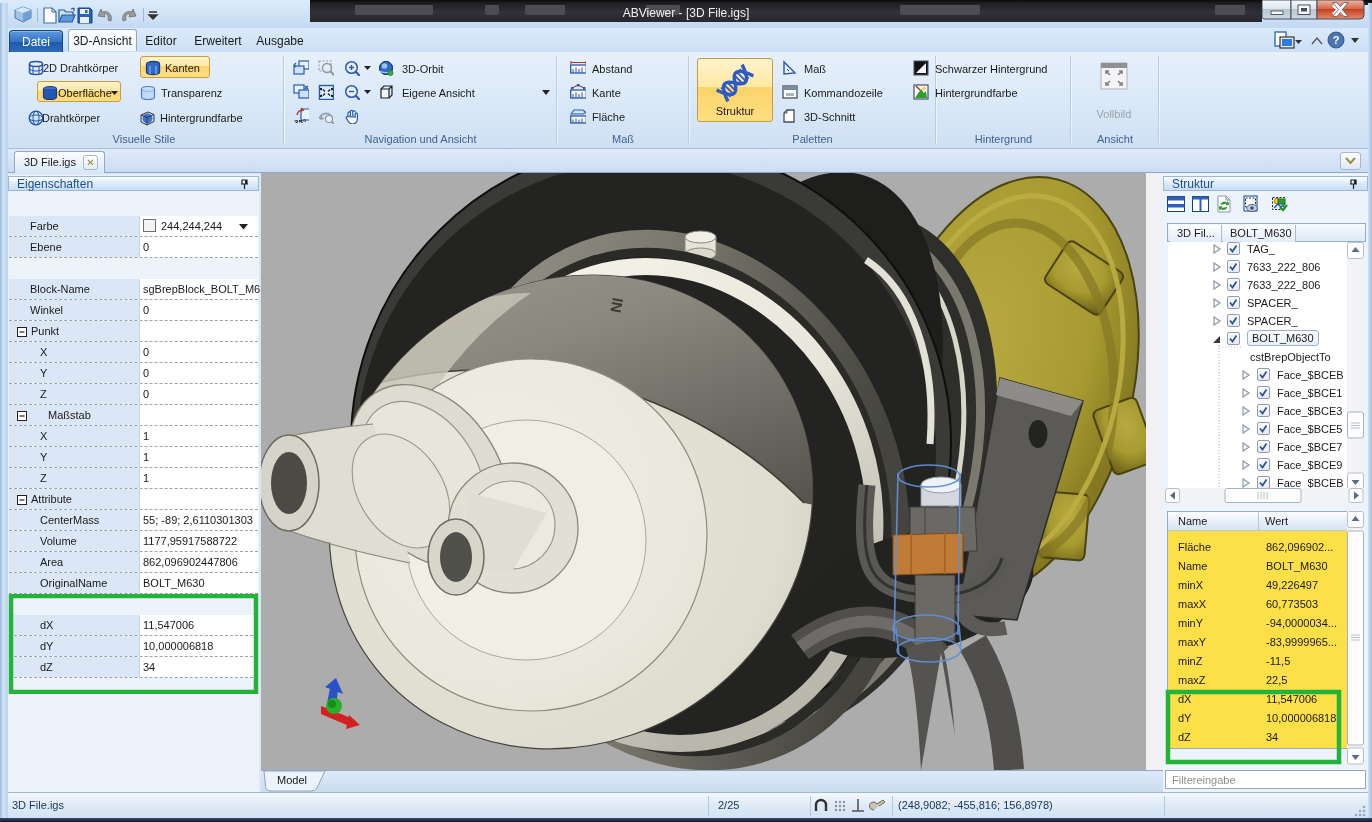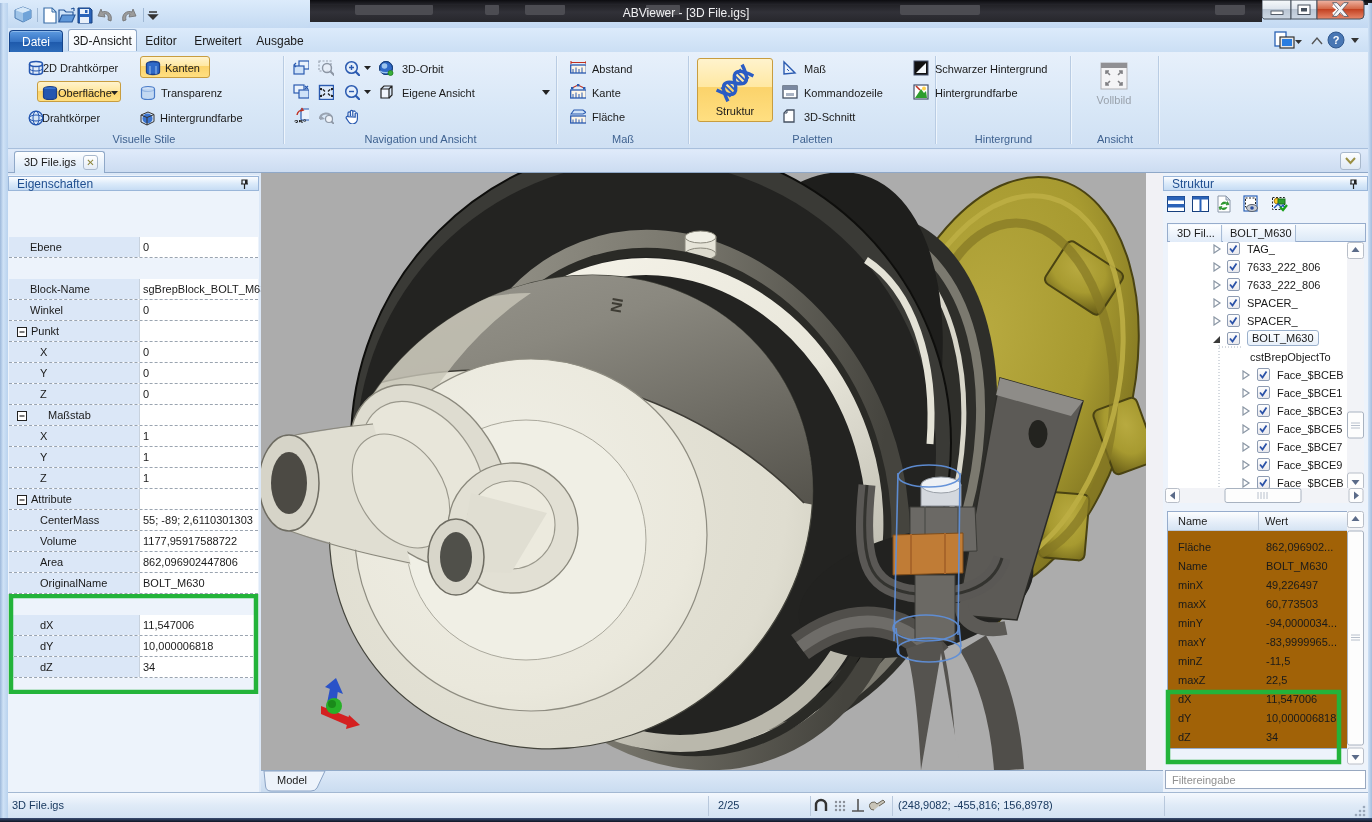--- a/index.html
+++ b/index.html
@@ -329,39 +329,48 @@
       </svg><span style="padding-left:22px">Hintergrundfarbe</span></div>
 
  <div class="abs" style="left:1087px;top:6px;width:50px;height:66px;text-align:center">
   <svg width="28" height="28" style="margin-top:4px">
         <rect x="1" y="1" width="26" height="26" fill="#f4f4f6" stroke="#b0b0b4" stroke-width="1"></rect>
         <rect x="1" y="1" width="26" height="5" fill="#909094"></rect>
         <g stroke="#808084" stroke-width="1.6" fill="none">
           <path d="M6,12 v-3 h3 M6,9 l4,4 M22,12 v-3 h-3 M22,9 l-4,4 M6,20 v3 h3 M6,23 l4,-4 M22,20 v3 h-3 M22,23 l-4,-4"></path>
         </g>
       </svg>
-  <div style="color:#9aa2ac;margin-top:2px">Vollbild</div>
+  <div style="color:#9aa2ac;margin-top:16px">Vollbild</div>
  </div>
 </div>
 <div class="abs" id="tabstrip">
  <div class="abs" style="left:12px;top:1px;width:91px;height:22px;background:linear-gradient(#fdfeff,#e8f1fb 55%,#d5e6f7);border:1px solid #8fa8c8;border-bottom:none;border-radius:3px 3px 0 0;line-height:21px;padding-left:9px">3D File.igs
   <span class="abs" style="left:68px;top:3px;width:15px;height:15px;border:1px solid #a8b8cc;border-radius:3px;background:linear-gradient(#fff,#e4ecf6);text-align:center;line-height:14px;color:#8a8438;font-size:10px;padding:0">✕</span>
  </div>
  <div class="abs" style="left:1338px;top:2px;width:21px;height:18px;border:1px solid #a8b8cc;border-radius:3px;background:linear-gradient(#fdfeff,#dfe9f4)"><svg width="19" height="16">
         <path d="M5,5 l4.5,5 4.5,-5" fill="none" stroke="#9a8f42" stroke-width="2"></path>
       </svg></div>
 </div>
 <div class="abs" id="leftpanel">
  <div class="phead" style="left:0;top:1px;width:251px">Eigenschaften
   <svg class="pin" style="right:8px;top:2px" width="9" height="11">
         <path d="M1,1 h5 v4 h-5 z M0,5 h7 M3.5,5 v5" stroke="#222" stroke-width="1.2" fill="none"></path>
         <rect x="4" y="1" width="2" height="4" fill="#222"></rect>
       </svg>
  </div>
  <div class="abs" id="pgrid" style="left:1px;top:41px;width:249px;height:536px;background:#edf3fb;line-height:20px">
+ <div class="prow" style="top:0px">
+        <div class="plabel"></div>
+        <span style="position:absolute;left:21px">Farbe</span>
+        <span style="position:absolute;left:134px;top:3px;width:13px;height:13px;background:#f4f4f4;border:1px solid #707070"></span>
+        <span style="position:absolute;left:152px">244,244,244</span>
+        <svg style="position:absolute;right:10px;top:8px" width="9" height="6">
+          <path d="M0,0 h9 l-4.5,5.5 z" fill="#222"></path>
+        </svg>
+      </div>
  <div class="prow" style="top:21px">
         <div class="plabel"></div>
         <span style="position:absolute;left:21px">Ebene</span>
         <span style="position:absolute;left:134px">0</span>
       </div>
  <div class="prow" style="top:63px">
         <div class="plabel"></div>
         <span style="position:absolute;left:21px">Block-Name</span>
         <span style="position:absolute;left:134px">sgBrepBlock_BOLT_M63</span>
       </div>
@@ -830,21 +839,21 @@
   <svg class="abs" style="left:0;top:0" width="199" height="15">
    <rect x="0.5" y="0.5" width="14" height="14" rx="2" fill="#fdfdfd" stroke="#b8bec8"></rect>
         <path d="M5,7.5 l5,-4 v8 z" fill="#5a6a88"></path>
    <rect x="184" y="0.5" width="14" height="14" rx="2" fill="#fdfdfd" stroke="#b8bec8"></rect>
         <path d="M194,7.5 l-5,-4 v8 z" fill="#5a6a88"></path>
    <rect x="60" y="0.5" width="76" height="14" rx="2" fill="#fdfdfd" stroke="#a8b2c0"></rect>
         <path d="M93,4 v7 M96,4 v7 M99,4 v7 M102,4 v7" stroke="#b8c0cc" stroke-width="1"></path>
   </svg>
  </div>
 
- <div class="abs" id="nwtab" style="left:4px;top:338px;width:180px;height:238px;background:#a16207;border:1px solid #96accc;border-right:none">
+ <div class="abs" id="nwtab" style="left:4px;top:338px;width:180px;height:238px;background:#fde047;border:1px solid #96accc;border-right:none">
   <div class="abs" style="left:0;top:0;width:182px;height:19px;background:linear-gradient(#fcfdfe,#e4edf8 60%,#d6e4f3);border-bottom:1px solid #b8c6d8">
    <span class="abs" style="left:10px;top:3px">Name</span>
         <span class="abs" style="left:97px;top:3px">Wert</span>
    <span class="abs" style="left:90px;top:0;width:1px;height:19px;background:#b8c6d8"></span>
   </div>
   <div class="abs" style="left:0;top:26px;width:182px;height:19px;line-height:18px">
         <span class="abs" style="left:10px">Fläche</span>
         <span class="abs" style="left:98px">862,096902...</span>
       </div>
   <div class="abs" style="left:0;top:45px;width:182px;height:19px;line-height:18px">

